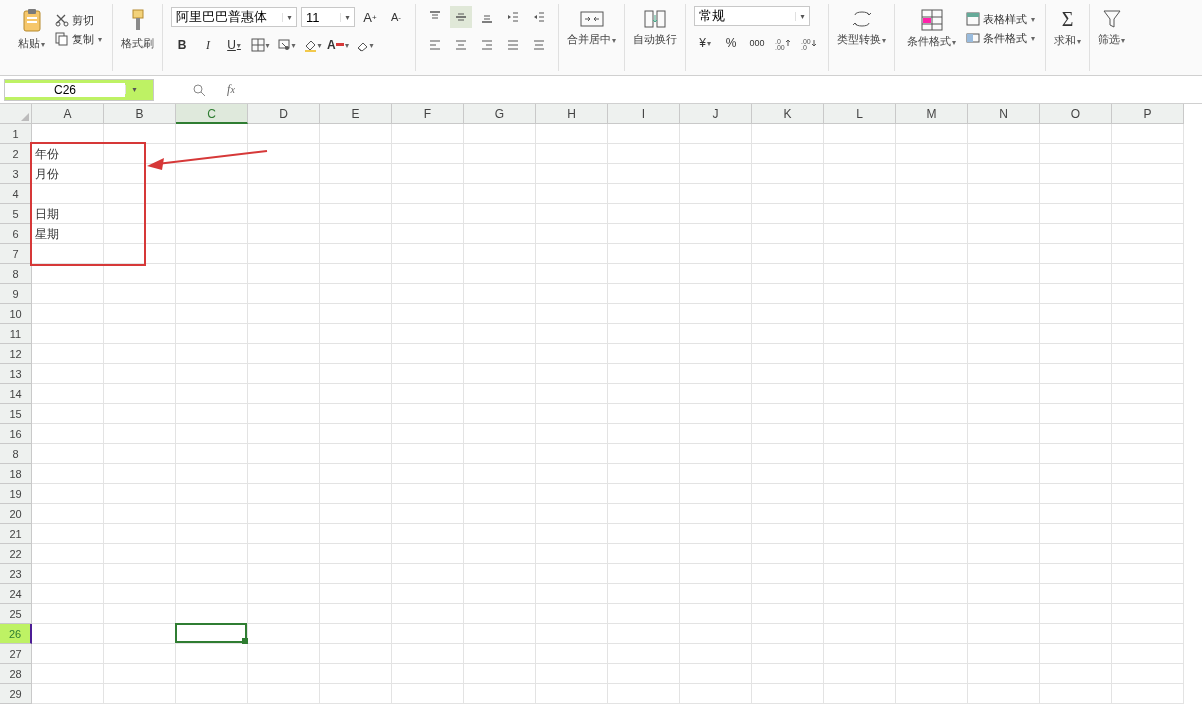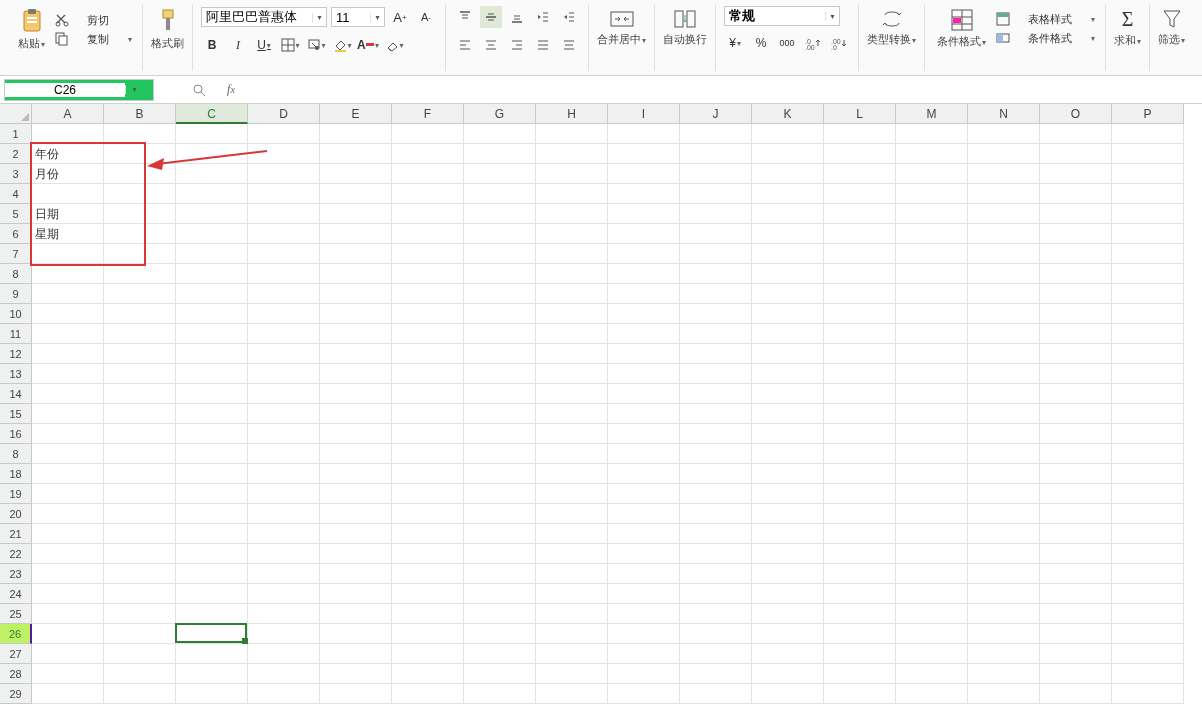--- a/index.html
+++ b/index.html
@@ -5,36 +5,36 @@
   * { box-sizing: border-box; margin: 0; padding: 0; }
   body { font-family: "Microsoft YaHei", Arial, sans-serif; font-size: 12px; color: #333; background: #fff; user-select: none; }
   
   
   .ribbon { display: flex; align-items: stretch; background: #fafafa; border-bottom: 1px solid #d0d0d0; height: 76px; padding: 4px 6px; gap: 0; }
   .ribbon-group { display: flex; flex-direction: column; align-items: center; justify-content: space-between; padding: 2px 8px; border-right: 1px solid #e0e0e0; }
   .ribbon-group.tight { padding: 2px 4px; }
   .rg-row { display: flex; align-items: center; gap: 4px; }
   .rg-col { display: flex; flex-direction: column; gap: 2px; align-items: flex-start; }
   .big-btn { display: flex; flex-direction: column; align-items: center; gap: 2px; padding: 2px 4px; cursor: pointer; }
-  .small-btn { display: flex; align-items: center; gap: 18px; padding: 1px 2px; cursor: pointer; font-size: 11px; white-space: nowrap; }
+  .small-btn { display: flex; align-items: center; gap: 3px; padding: 1px 2px; cursor: pointer; font-size: 11px; white-space: nowrap; }
   .icon-btn { display: inline-flex; align-items: center; justify-content: center; width: 22px; height: 22px; cursor: pointer; }
   .dd-arrow { font-size: 8px; color: #666; margin-left: 1px; }
   .label { font-size: 11px; color: #444; }
   
   
   .combo { display: flex; align-items: center; border: 1px solid #c8c8c8; background: #fff; height: 20px; }
   .combo input { border: none; outline: none; font-size: 13px; padding: 0 4px; background: transparent; }
   .combo .arrow { width: 14px; text-align: center; font-size: 8px; color: #555; border-left: 1px solid #e0e0e0; cursor: pointer; }
   .font-combo input { width: 110px; }
   .size-combo input { width: 38px; }
-  .numfmt-combo input { width: 100px; font-weight: bold; }
+  .numfmt-combo input { width: 100px; }
   
   
   .formula-bar { display: flex; align-items: center; height: 28px; border-bottom: 1px solid #d0d0d0; background: #fff; }
-  .name-box { display: flex; align-items: center; border: 1px solid #c8c8c8; margin: 2px 4px; height: 22px; width: 150px; background: #22c55e; }
+  .name-box { display: flex; align-items: center; border: 1px solid #c8c8c8; margin: 2px 4px; height: 22px; width: 150px; background: #bef264; }
   .name-box input { border: none; outline: none; width: 120px; text-align: center; font-size: 12px; padding: 0 4px; }
   .name-box .arrow { width: 18px; text-align: center; font-size: 8px; color: #555; border-left: 1px solid #e0e0e0; cursor: pointer; }
   .formula-icons { display: flex; align-items: center; margin-left: 30px; gap: 10px; }
   .formula-input { flex: 1; border: none; outline: none; height: 22px; padding: 0 6px; margin-left: 6px; }
   
   
   .sheet-area { position: relative; overflow: hidden; width: 1202px; height: 604px; }
   .col-headers { display: flex; position: sticky; top: 0; }
   .corner { width: 32px; height: 20px; background: #eef1ef; border-right: 1px solid #c9c9c9; border-bottom: 1px solid #c9c9c9; position: relative; }
   .corner::after { content: ""; position: absolute; right: 2px; bottom: 2px; width: 0; height: 0; border-right: 8px solid #bcbcbc; border-top: 8px solid transparent; }

